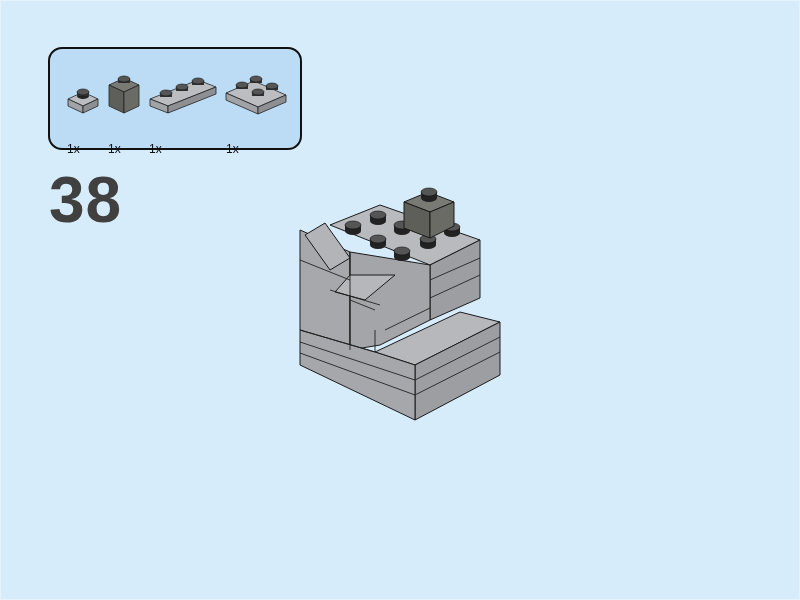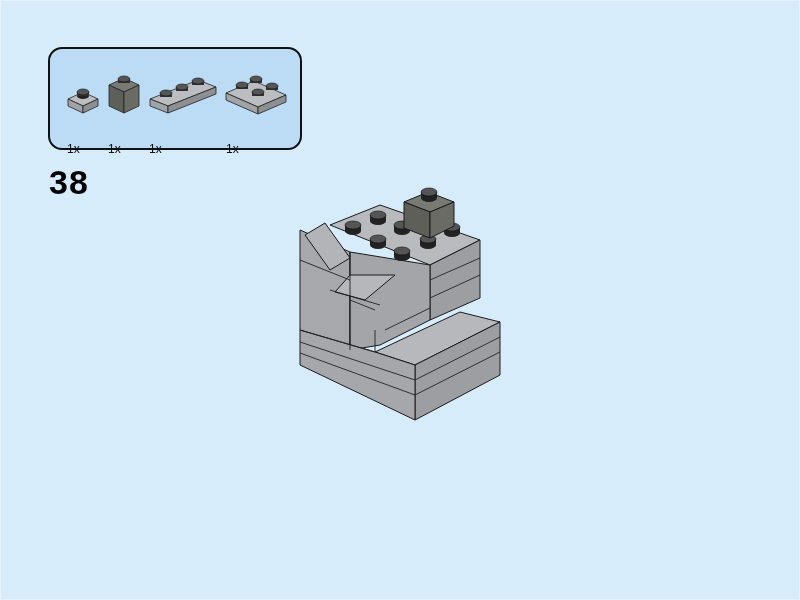--- a/index.html
+++ b/index.html
@@ -19,21 +19,21 @@
     border:2px solid #111;
     border-radius:14px;
     box-sizing:border-box;
   }
   .part { position:absolute; }
   .part-qty {
     position:absolute; font-size:12px; color:#111; top:69px;margin-top:24px;
   }
   .step-number {
     position:absolute; left:49px; top:163px;
-    font-size:34px; font-weight:bold; color:#000000;
+    font-size:64px; font-weight:bold; color:#404040;
     letter-spacing:1px;
   }
   .model { position:absolute; left:290px; top:180px; }
 </style>
 </head>
 <body>
 
 <div class="frame"></div>
 
 <div class="parts-box">

